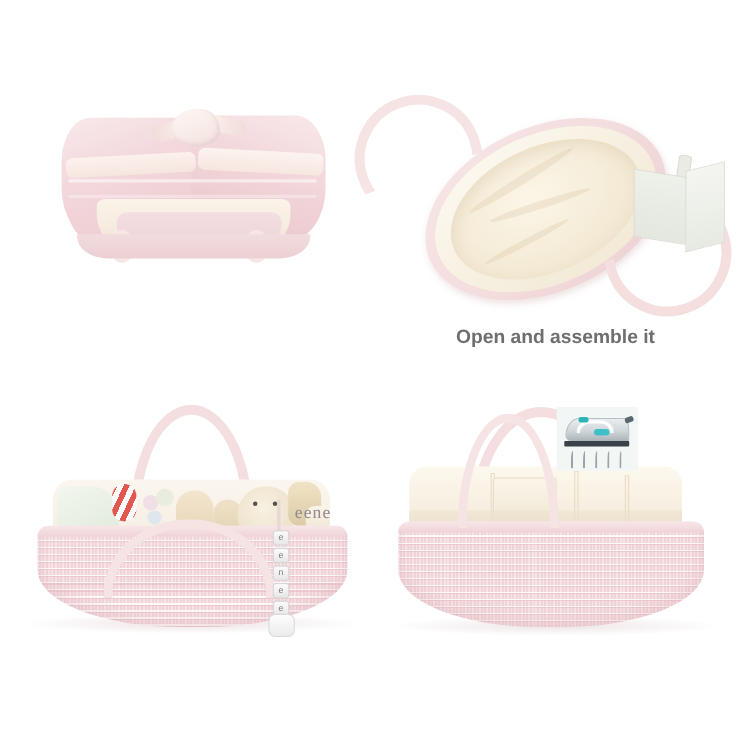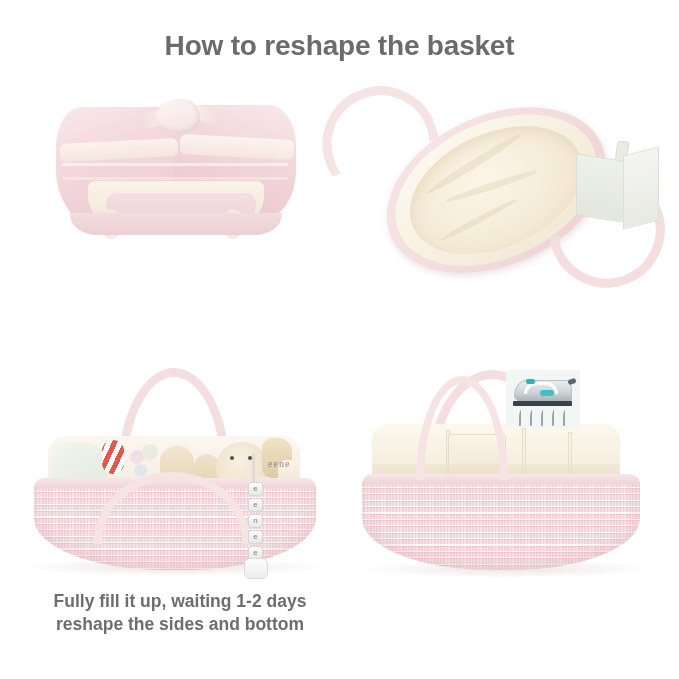--- a/index.html
+++ b/index.html
@@ -270,21 +270,21 @@
   }
   .bead {
     position:absolute; left: 238px; width: 15px; height: 14px;
     border-radius: 3px;
     background: linear-gradient(180deg,#fbfbfb,#e7e7e8);
     border: 1px solid #d6d6d8;
     font-size: 8px; color: #7c7c80; text-align:center; line-height: 12px;
     font-family: "Liberation Sans", sans-serif;
   }
   #p3-tag-label {
-    left: 258px; top: 96px; font-size: 10px; color: #8e8a8f;
+    left: 258px; top: 96px; font-size: 16px; color: #8e8a8f;
     letter-spacing: 1px; font-family: "Liberation Serif", serif;
   }
   #p3-charm {
     left: 234px; top: 196px; width: 24px; height: 21px;
     border-radius: 6px;
     background: linear-gradient(180deg,#fdfdfd,#ececee);
     border: 1px solid #dadadd;
   }
 
   
@@ -346,21 +346,20 @@
     background: transparent;
     border-left: 2px solid #9aa3a8;
     border-radius: 60% 0 60% 0;
   }
 </style>
 </head>
 <body>
 
 <div id="infographic">
 
-  <div class="title">How to reshape the basket</div>
 
   <div class="panel" id="panel-1">
     <div class="stage" style="height:200px;">
       <div class="art" id="p1-shadow"></div>
       <div class="art" id="p1-bundle-back"></div>
       <div class="art rope" id="p1-roll-left"></div>
       <div class="art rope" id="p1-roll-right"></div>
       <div class="art" id="p1-band-left"></div>
       <div class="art" id="p1-band-right"></div>
       <div class="art" id="p1-inner-fold"></div>
@@ -390,20 +389,21 @@
           <div class="art" id="p2-handle-a"></div>
           <div class="art" id="p2-handle-b"></div>
         </div>
       </div>
       <div class="art" id="p2-div">
         <div class="art" id="p2-div-tab"></div>
         <div class="art" id="p2-div-left"></div>
         <div class="art" id="p2-div-right"></div>
       </div>
     </div>
+    <div class="caption">Open and assemble it</div>
   </div>
 
   <div class="panel" id="panel-3">
     <div class="stage" style="height:220px;">
       <div class="art" id="p3-shadow"></div>
       <div class="handle" id="p3-handle-back"></div>
 
       <div class="art" id="p3-contents">
         <div class="toy" style="left:4px;top:6px;width:56px;height:52px;background:linear-gradient(150deg,#f3f7ef,#dfe8da);border-radius:10px 26px 8px 20px;"></div>
         <div class="toy" style="left:54px;top:4px;width:22px;height:34px;background:repeating-linear-gradient(115deg,#e4574f 0 5px,#ffffff 5px 10px);border-radius:11px;"></div>
@@ -427,22 +427,20 @@
 
       <div class="art" id="p3-tag-string"></div>
       <div class="bead" style="top:120px;">e</div>
       <div class="bead" style="top:136px;">e</div>
       <div class="bead" style="top:152px;">n</div>
       <div class="bead" style="top:168px;">e</div>
       <div class="bead" style="top:184px;">e</div>
       <div class="art" id="p3-charm"></div>
       <div class="art" id="p3-tag-label">eene</div>
     </div>
-    <div class="caption">Fully fill it up, waiting 1-2 days
-reshape the sides and bottom</div>
   </div>
 
   <div class="panel" id="panel-4">
     <div class="stage" style="height:220px;">
       <div class="art" id="p4-shadow"></div>
       <div class="handle" id="p4-handle-back"></div>
 
       <div class="art" id="p4-lining">
         <div class="divider" style="left:74px;top:6px;width:4px;height:62px;"></div>
         <div class="divider" style="left:76px;top:10px;width:58px;height:44px;border-radius:3px;"></div>

